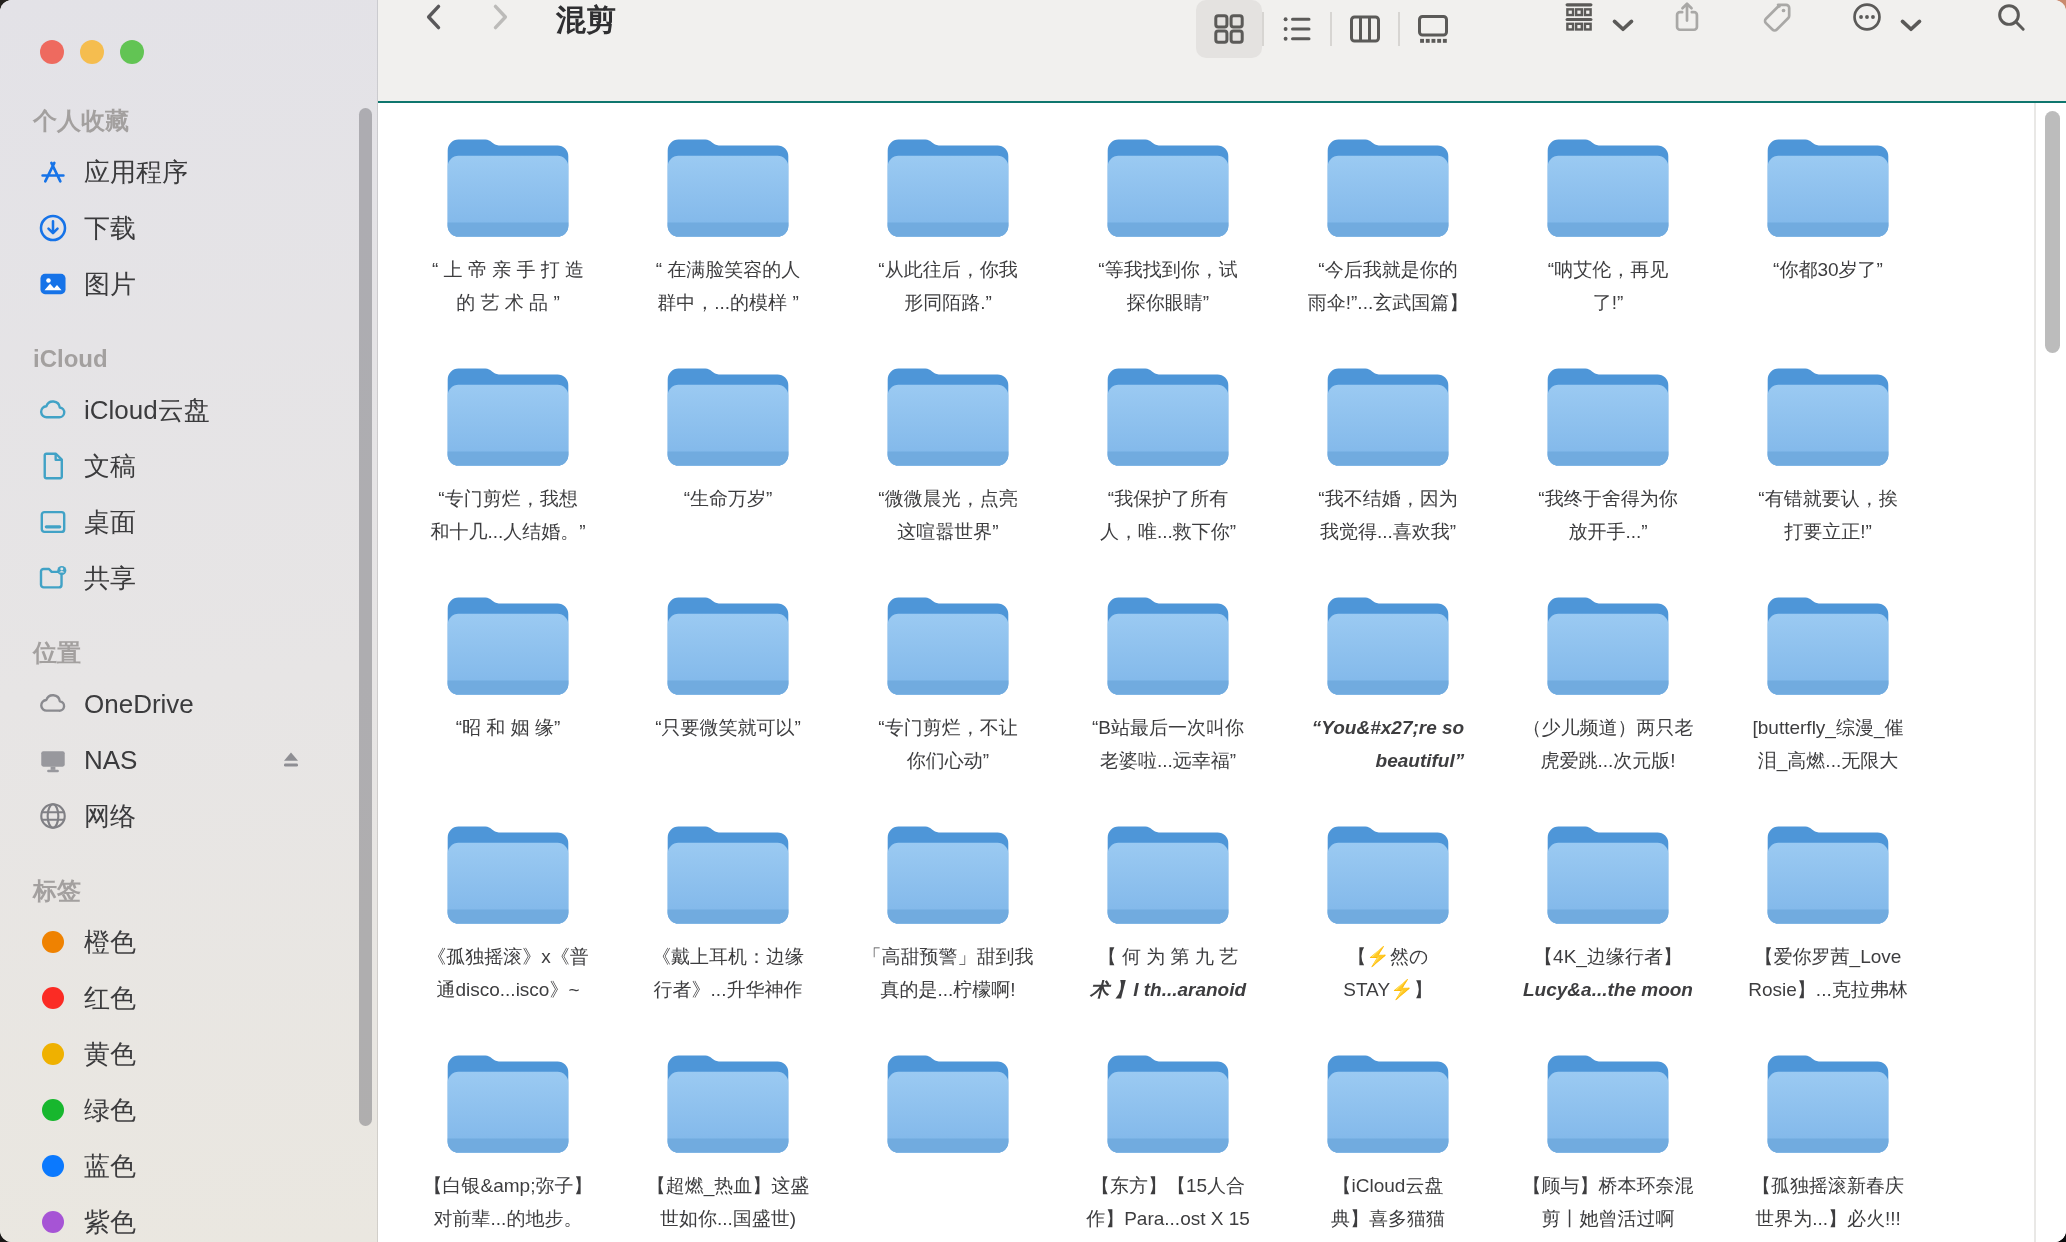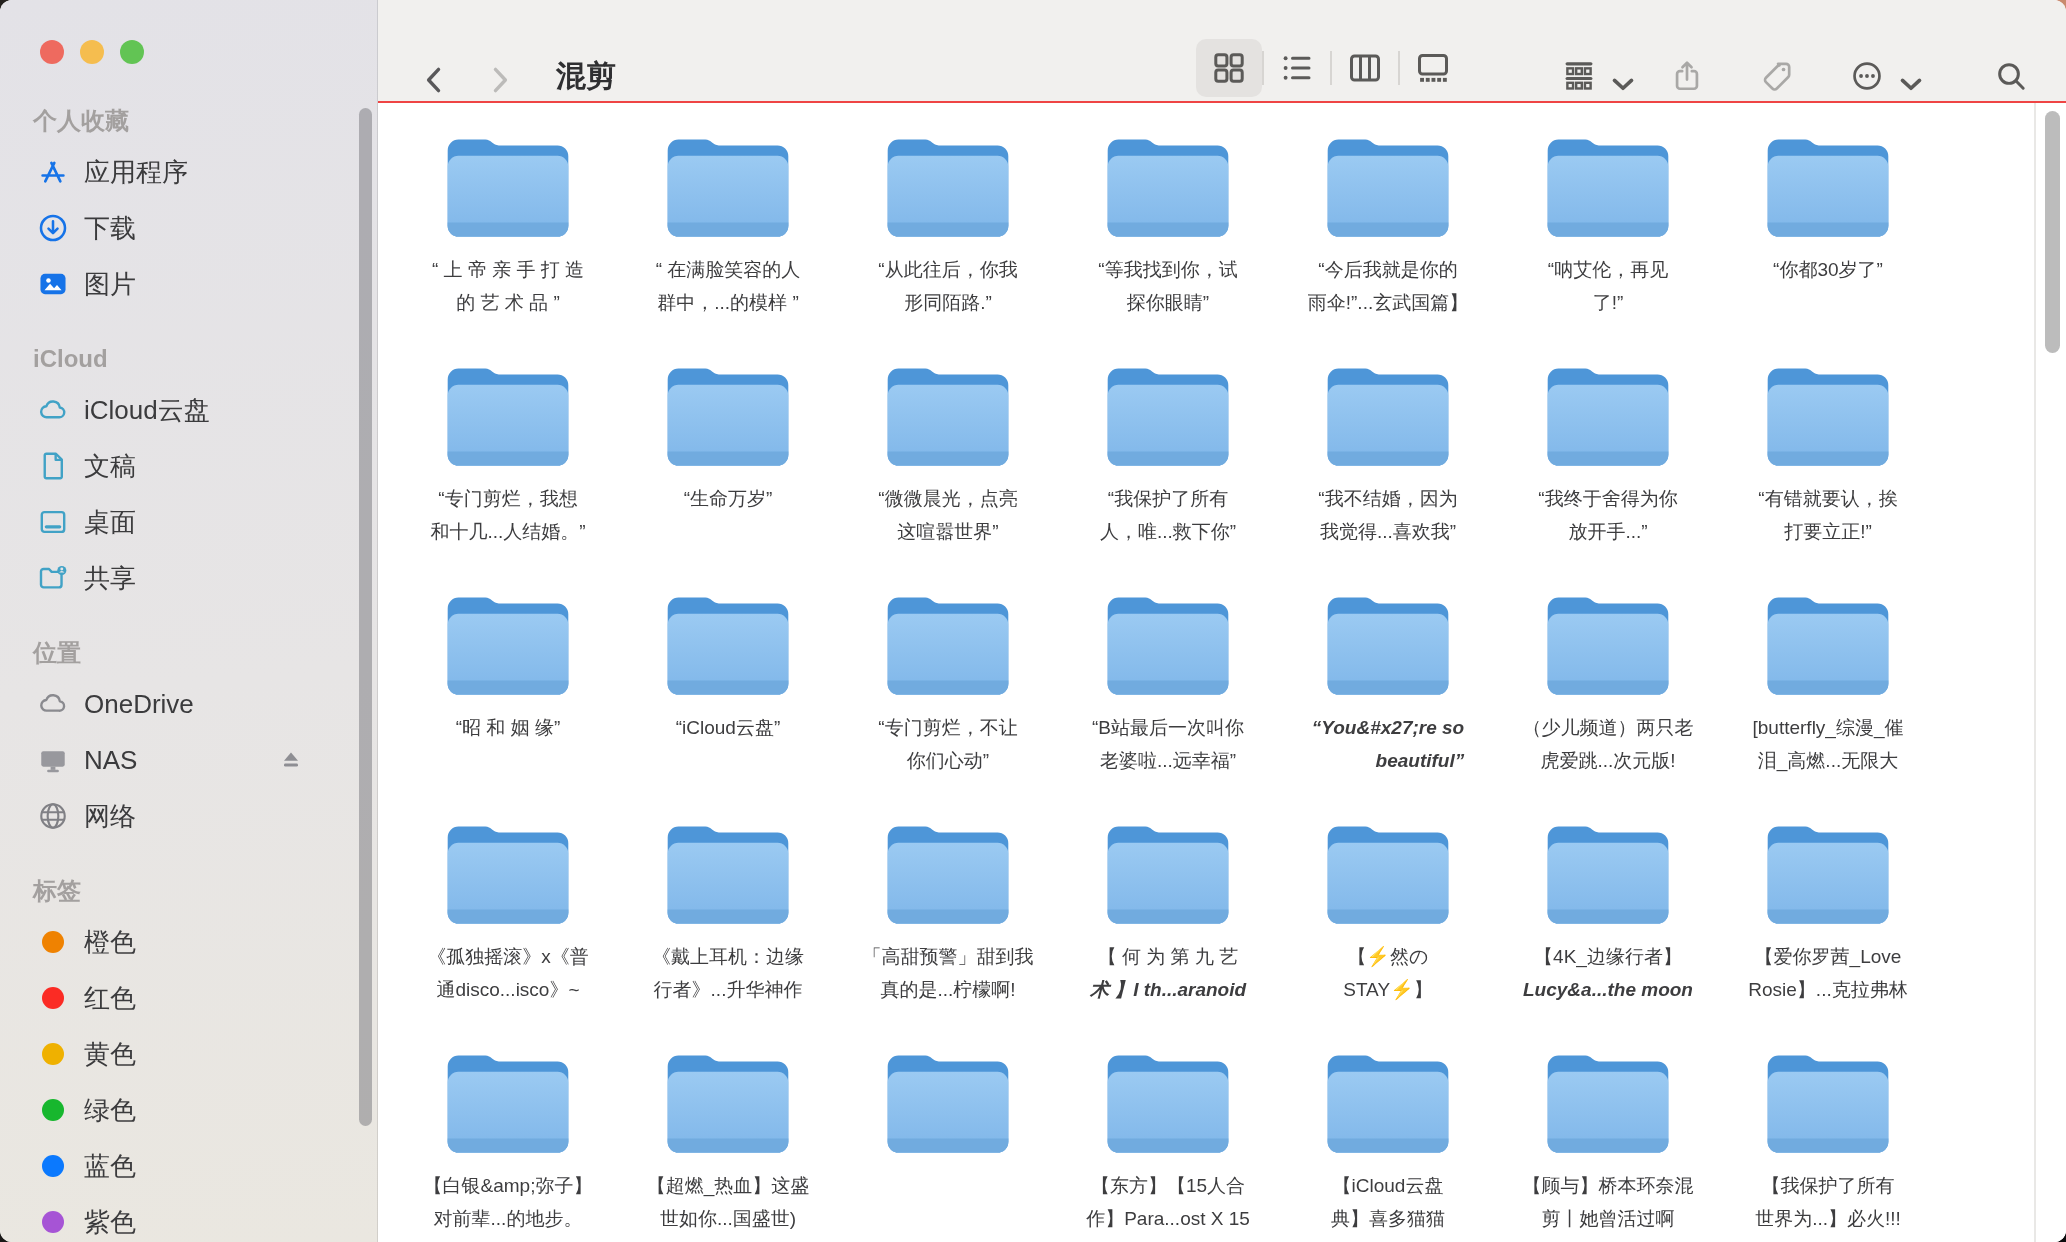--- a/index.html
+++ b/index.html
@@ -32,23 +32,23 @@
   .sec-header{margin:30px 0 6px 33px;font-size:24px;font-weight:700;color:#a3a09f;height:34px;line-height:34px;}
   .side-item{position:relative;display:flex;align-items:center;height:56px;padding-left:36px;color:#3b3b3d;font-size:26px;}
   .side-item .ic{width:34px;height:34px;flex:0 0 34px;margin-right:14px;display:flex;align-items:center;justify-content:center;}
   .side-item .ic svg{width:32px;height:32px;}
   .tag-dot{width:22px;height:22px;border-radius:50%;}
   .eject{position:absolute;right:50px;top:14px;width:28px;height:28px;color:#8e8e93;}
   
   .rightpane{flex:1;display:flex;flex-direction:column;height:100%;min-width:0;}
   .toolbar{
     height:103px;flex:0 0 103px;background:#f1f0ee;
-    border-bottom:2px solid #ef4444;
-    display:flex;align-items:flex-end;box-sizing:border-box;
-    padding:0 34px 4px 40px;
+    border-bottom:2px solid #0f766e;
+    display:flex;align-items:flex-start;box-sizing:border-box;
+    padding:0 34px 16px 40px;
   }
   .tb-btn{border:none;background:none;padding:0;display:flex;align-items:center;justify-content:center;color:#5b5a58;cursor:default;}
   .tb-btn svg{width:34px;height:34px;}
   .nav-back{color:#59585a;}
   .nav-fwd{color:#bcbbb9;margin-left:30px;}
   .tb-title{margin-left:40px;font-size:30px;font-weight:700;color:#2f2f31;}
   .viewgroup{margin-left:auto;display:flex;align-items:center;}
   .vbtn{width:66px;height:58px;border-radius:10px;display:flex;align-items:center;justify-content:center;color:#5b5a58;}
   .vbtn svg{width:36px;height:36px;}
   .vbtn.sel{background:#e4e2e0;}
@@ -513,21 +513,21 @@
               <span class="ln">“昭 和 姻 缘”</span>
             </div>
           </div>
           <div class="cell">
             <svg class="ficon" viewBox="0 0 66 52">
               <path d="M5,9 a5,5 0 0 1 5,-5 h12.5 c2.6,0 3.6,2.7 6.2,2.7 h27.3 a5,5 0 0 1 5,5 V44 a5,5 0 0 1 -5,5 H10 a5,5 0 0 1 -5,-5 Z" fill="#4e96d8"></path>
               <rect x="5" y="11.5" width="56" height="37.5" rx="5" fill="url(#fgrad)"></rect>
               <path d="M5,42.5 h56 v1.5 a5,5 0 0 1 -5,5 H10 a5,5 0 0 1 -5,-5 Z" fill="#71abdf"></path>
             </svg>
             <div class="flabel">
-              <span class="ln">“iCloud云盘”</span>
+              <span class="ln">“只要微笑就可以”</span>
             </div>
           </div>
           <div class="cell">
             <svg class="ficon" viewBox="0 0 66 52">
               <path d="M5,9 a5,5 0 0 1 5,-5 h12.5 c2.6,0 3.6,2.7 6.2,2.7 h27.3 a5,5 0 0 1 5,5 V44 a5,5 0 0 1 -5,5 H10 a5,5 0 0 1 -5,-5 Z" fill="#4e96d8"></path>
               <rect x="5" y="11.5" width="56" height="37.5" rx="5" fill="url(#fgrad)"></rect>
               <path d="M5,42.5 h56 v1.5 a5,5 0 0 1 -5,5 H10 a5,5 0 0 1 -5,-5 Z" fill="#71abdf"></path>
             </svg>
             <div class="flabel">
               <span class="ln">“专门剪烂，不让</span>
@@ -717,21 +717,21 @@
               <span class="ln">剪丨她曾活过啊</span>
             </div>
           </div>
           <div class="cell">
             <svg class="ficon" viewBox="0 0 66 52">
               <path d="M5,9 a5,5 0 0 1 5,-5 h12.5 c2.6,0 3.6,2.7 6.2,2.7 h27.3 a5,5 0 0 1 5,5 V44 a5,5 0 0 1 -5,5 H10 a5,5 0 0 1 -5,-5 Z" fill="#4e96d8"></path>
               <rect x="5" y="11.5" width="56" height="37.5" rx="5" fill="url(#fgrad)"></rect>
               <path d="M5,42.5 h56 v1.5 a5,5 0 0 1 -5,5 H10 a5,5 0 0 1 -5,-5 Z" fill="#71abdf"></path>
             </svg>
             <div class="flabel">
-              <span class="ln">【我保护了所有</span>
+              <span class="ln">【孤独摇滚新春庆</span>
               <span class="ln">世界为...】必火!!!</span>
             </div>
           </div>
         </div>
       <div class="c-scroll-track">
         <div class="c-scroll-thumb"></div>
       </div>
     </div>
   </div>
 

